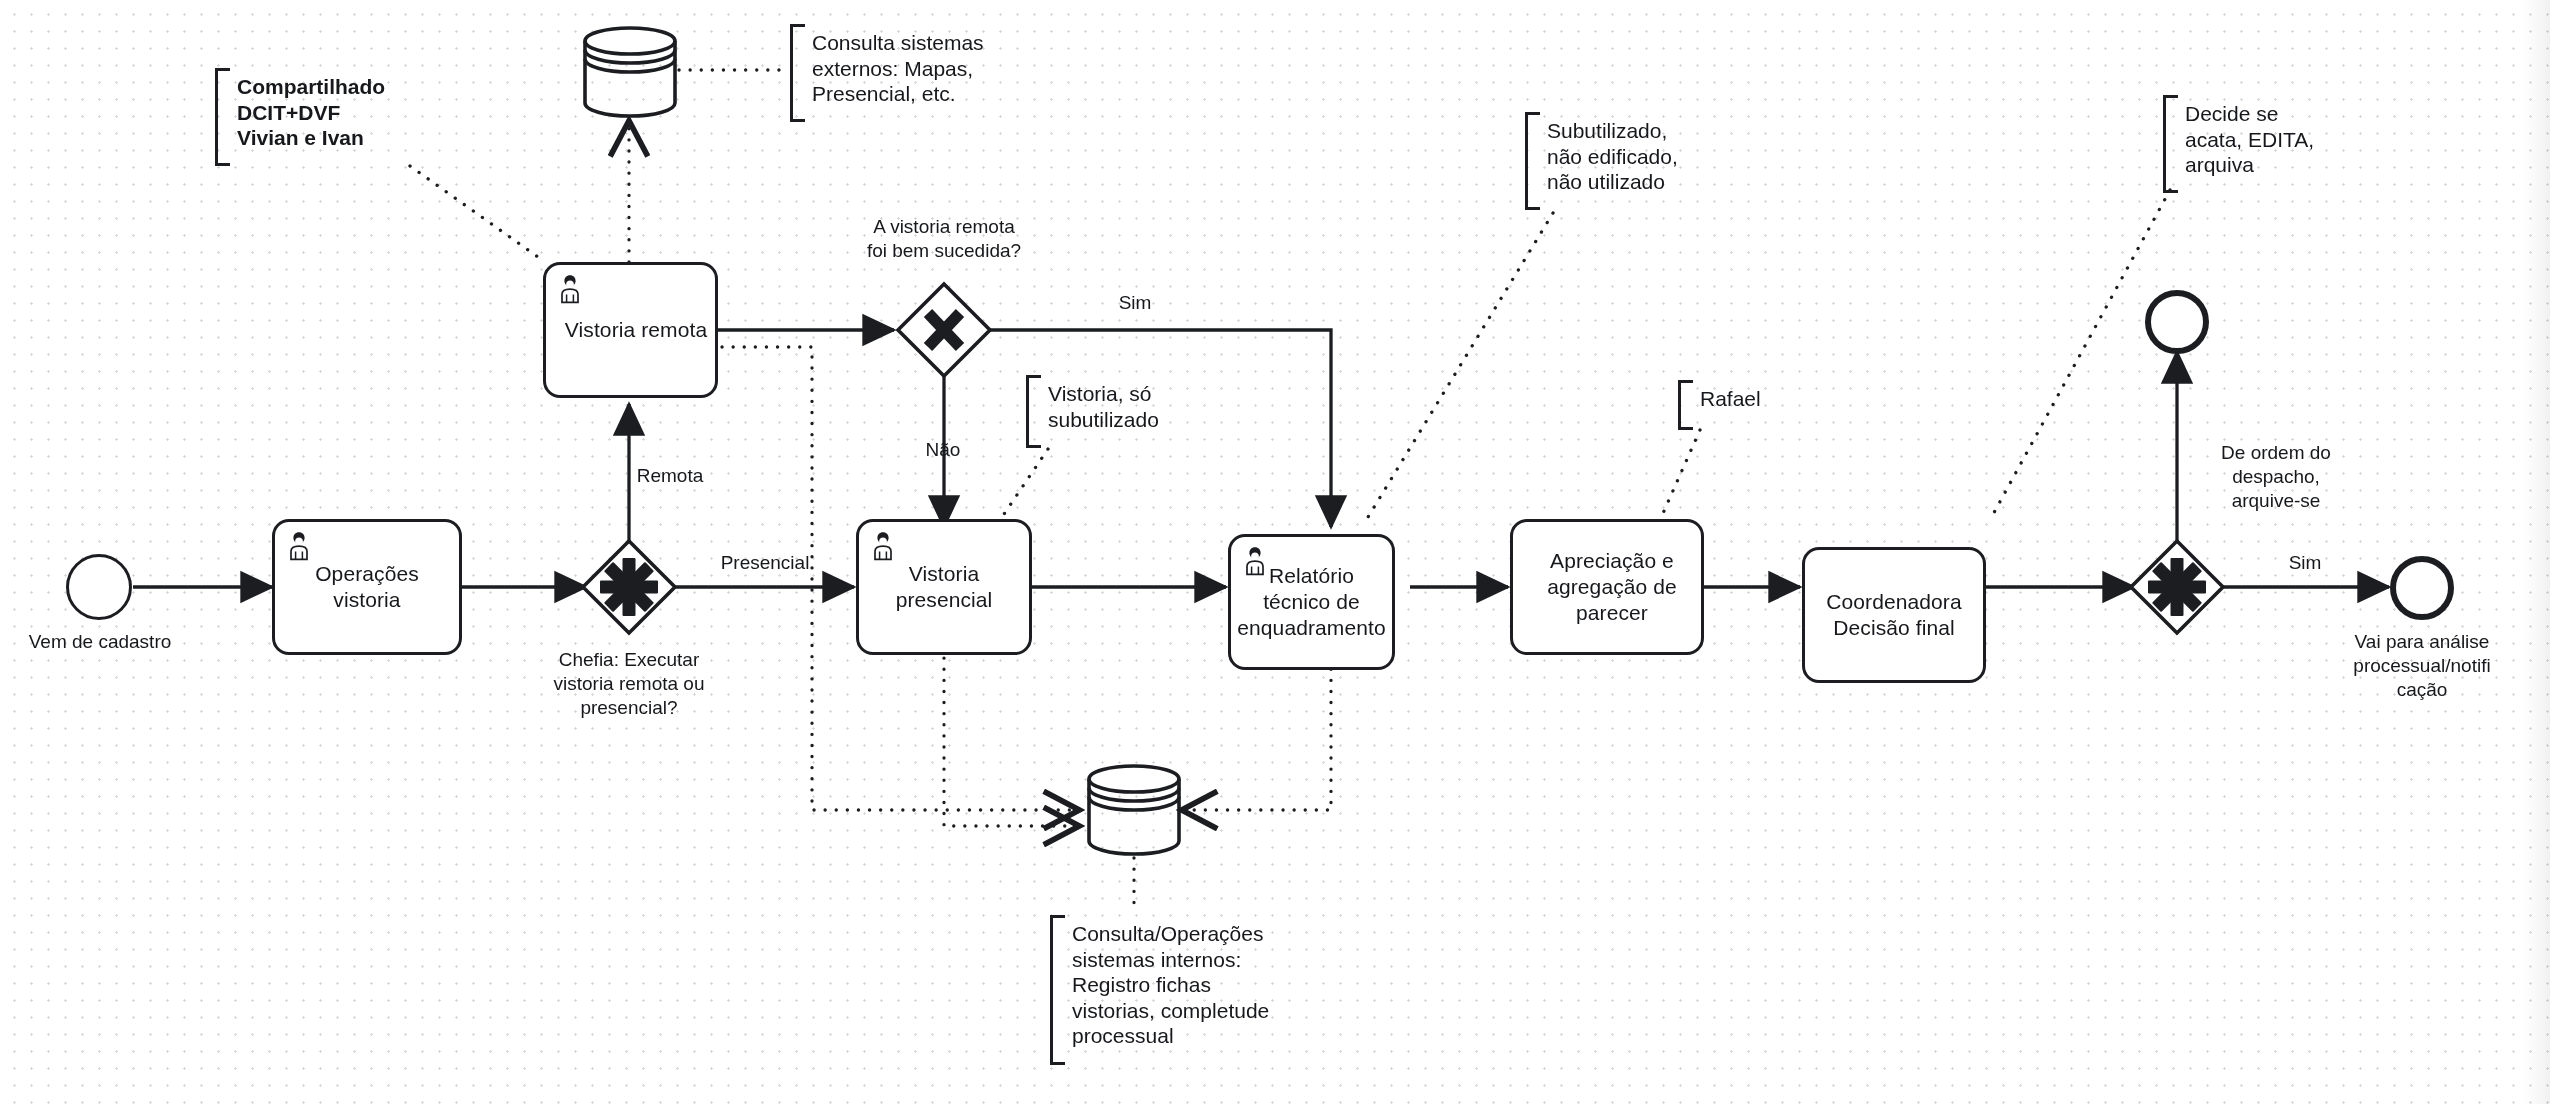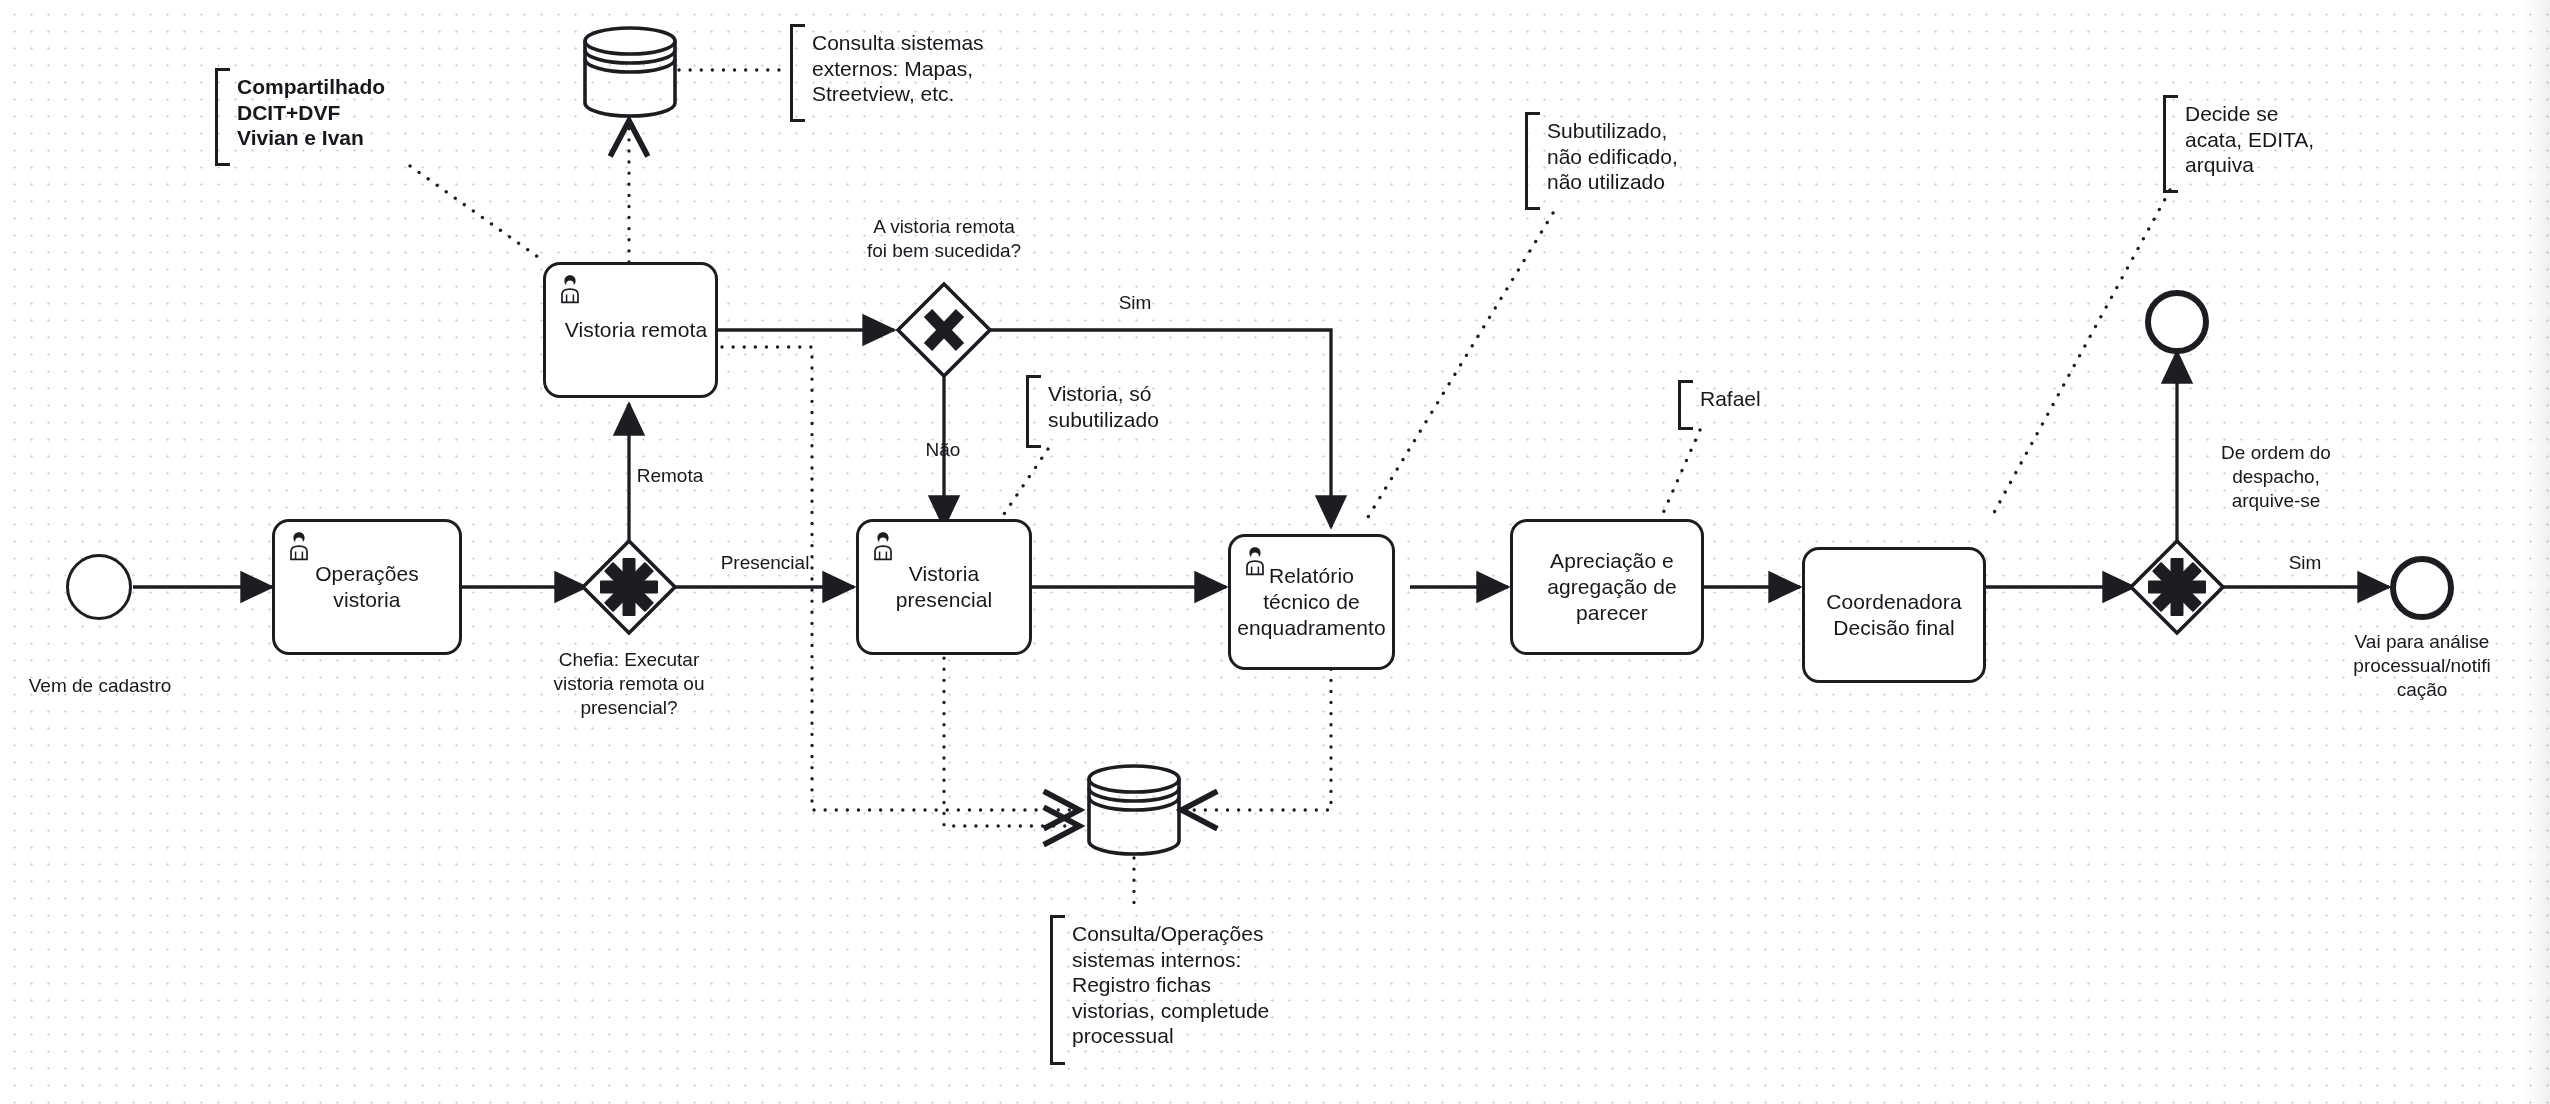--- a/index.html
+++ b/index.html
@@ -168,21 +168,21 @@
   <svg class="gw" style="left:1084px;top:762px;width:100px;height:96px;" viewBox="0 0 100 96">
     <ellipse cx="50" cy="17" rx="45" ry="13" fill="#fff" stroke="#1b1d21" stroke-width="3.6"></ellipse>
     <path d="M5,17 L5,79" fill="none" stroke="#1b1d21" stroke-width="3.6"></path>
     <path d="M95,17 L95,79" fill="none" stroke="#1b1d21" stroke-width="3.6"></path>
     <path d="M5,79 A45,13 0 0 0 95,79" fill="none" stroke="#1b1d21" stroke-width="3.6"></path>
     <path d="M5,26 A45,13 0 0 0 95,26" fill="none" stroke="#1b1d21" stroke-width="3.6"></path>
     <path d="M5,35 A45,13 0 0 0 95,35" fill="none" stroke="#1b1d21" stroke-width="3.6"></path>
   </svg>
 
   <div class="event start" style="left:66px;top:554px;width:66px;height:66px;"></div>
-  <div class="node-cap" style="left:0px;top:630px;width:200px;margin-top:44px;">Vem de cadastro</div>
+  <div class="node-cap" style="left:0px;top:630px;width:200px;">Vem de cadastro</div>
 
   <div class="event end" style="left:2145px;top:290px;width:64px;height:64px;"></div>
 
   <div class="event end" style="left:2390px;top:556px;width:64px;height:64px;"></div>
   <div class="node-cap" style="left:2327px;top:630px;width:190px;">Vai para análise
 processual/notifi
 cação</div>
 
   <div class="task" style="left:272px;top:519px;width:190px;height:136px;">
     <svg class="person-icon" viewBox="0 0 34 34">
@@ -285,21 +285,21 @@
     <div class="bracket" style="height:98px;"></div>
     <div class="atext" style="left:22px;top:6px;width:330px;font-weight:bold;">Compartilhado
 DCIT+DVF
 Vivian e Ivan</div>
   </div>
 
   <div class="annot" style="left:790px;top:24px;">
     <div class="bracket" style="height:98px;"></div>
     <div class="atext" style="left:22px;top:6px;width:330px;">Consulta sistemas
 externos: Mapas,
-Streetview, etc.</div>
+Presencial, etc.</div>
   </div>
 
   <div class="annot" style="left:1026px;top:375px;">
     <div class="bracket" style="height:73px;"></div>
     <div class="atext" style="left:22px;top:6px;width:260px;">Vistoria, só
 subutilizado</div>
   </div>
 
   <div class="annot" style="left:1525px;top:112px;">
     <div class="bracket" style="height:98px;"></div>

